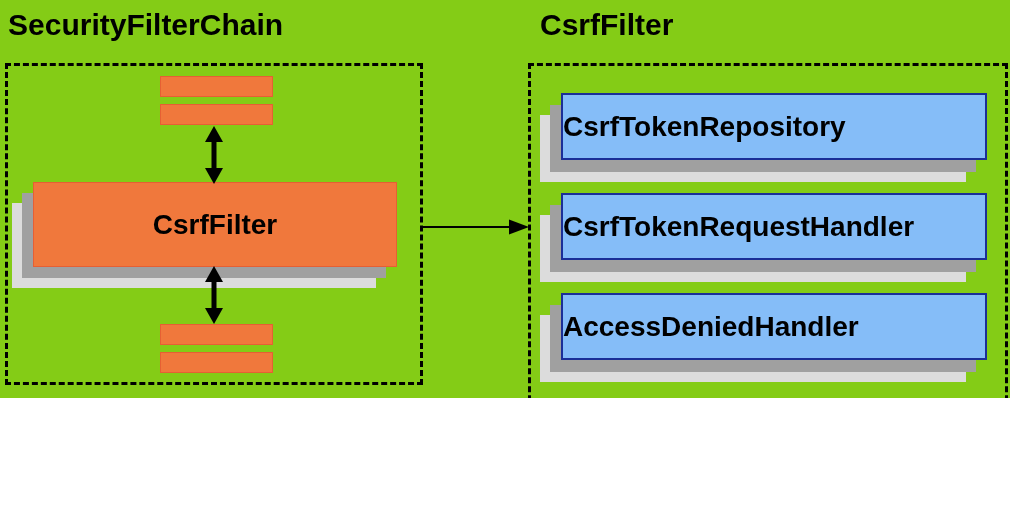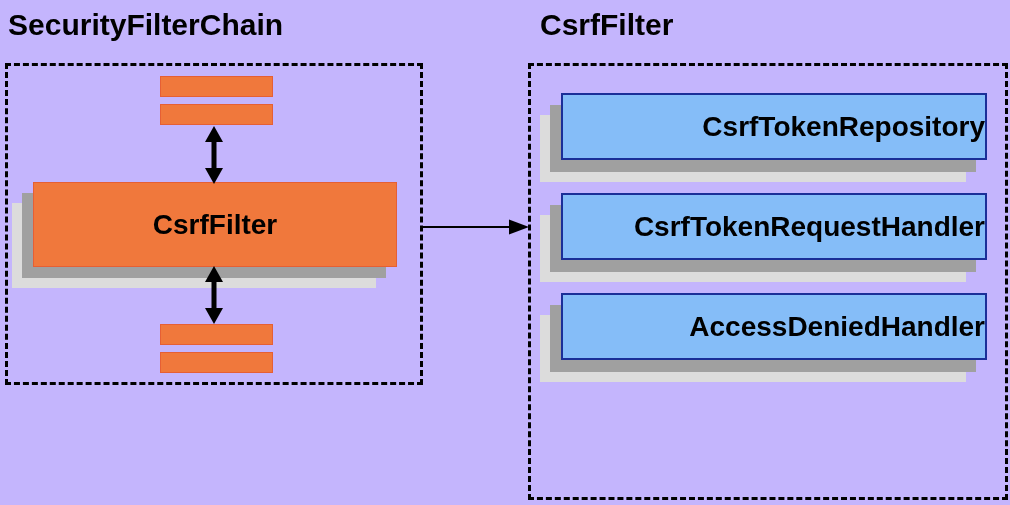--- a/index.html
+++ b/index.html
@@ -1,20 +1,20 @@
 <!DOCTYPE html>
 <html><head>
 <meta charset="utf-8">
 <style>
   html, body { margin: 0; padding: 0; background: #ffffff; }
   #canvas {
     position: relative;
     width: 1010px;
-    height: 505px;
-    background: #c4b5fd;
+    height: 398px;
+    background: #84cc16;
     font-family: "Liberation Sans", sans-serif;
     overflow: hidden;
   }
   .title {
     position: absolute;
     font-size: 30px;
     font-weight: bold;
     color: #000000;
     line-height: 1.1;
     white-space: nowrap;
@@ -59,21 +59,21 @@
   }
 
   .component-box {
     position: absolute;
     left: 561px;
     width: 426px; height: 67px;
     box-sizing: border-box;
     background: #85BDF8;
     border: 2px solid #1B2F98;
     box-shadow: -11px 12px 0 #A0A0A0, -21px 22px 0 #DCDCDC;
-    display: flex; align-items: center; justify-content: flex-end;
+    display: flex; align-items: center; justify-content: flex-start;
     font-size: 28px; font-weight: bold; color: #000000;
     z-index: 2;
   }
   #component-1 { top: 93px;  }
   #component-2 { top: 193px; }
   #component-3 { top: 293px; }
   #component-4 { top: 393px; }
 
   .arrow-svg { position: absolute; z-index: 5; }
   #v-arrow-1 { left: 196px; top: 126px; }

